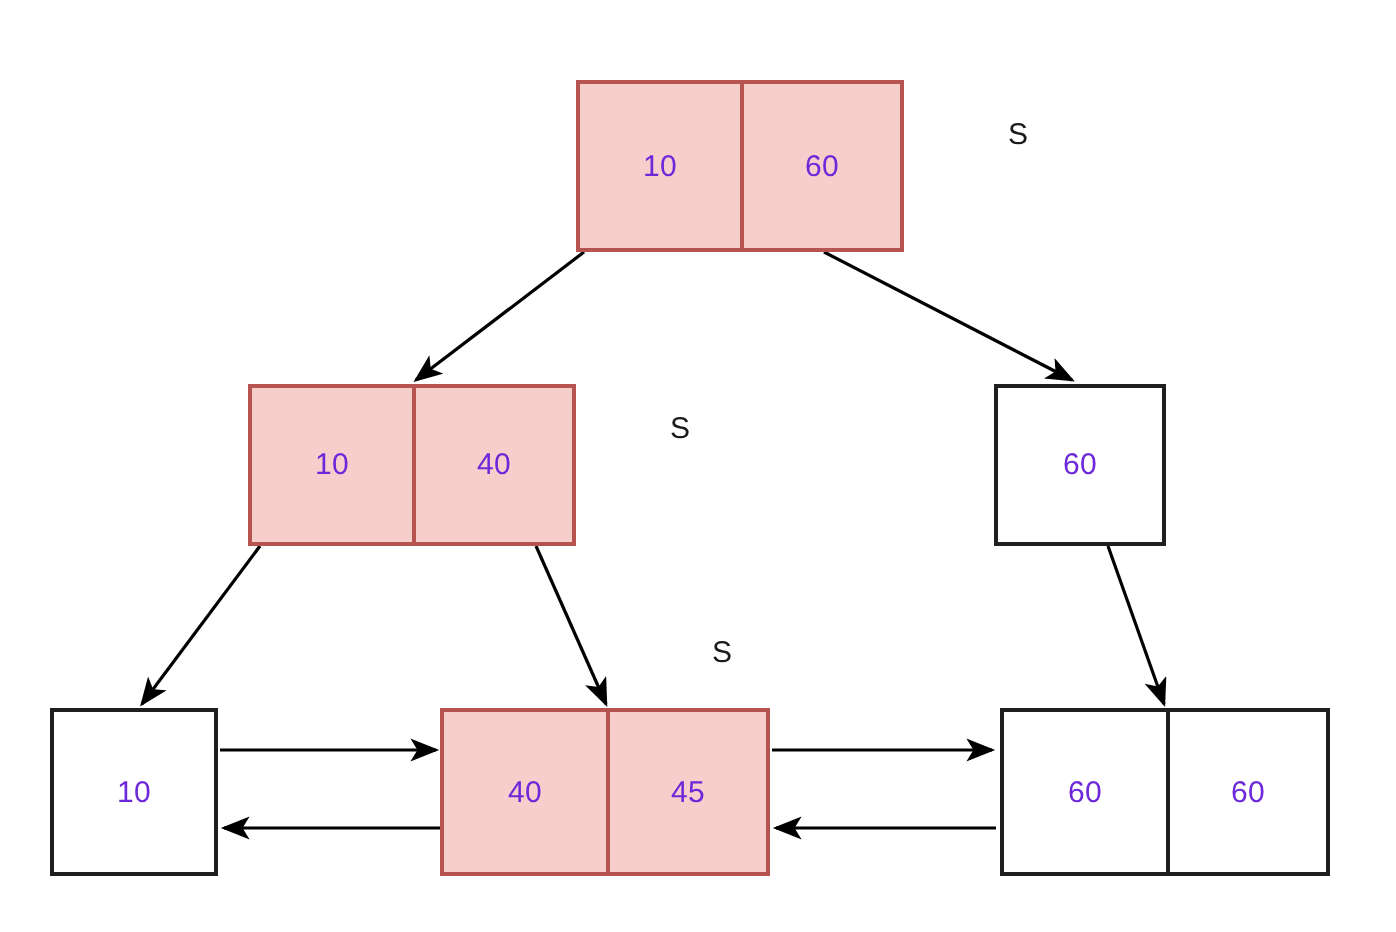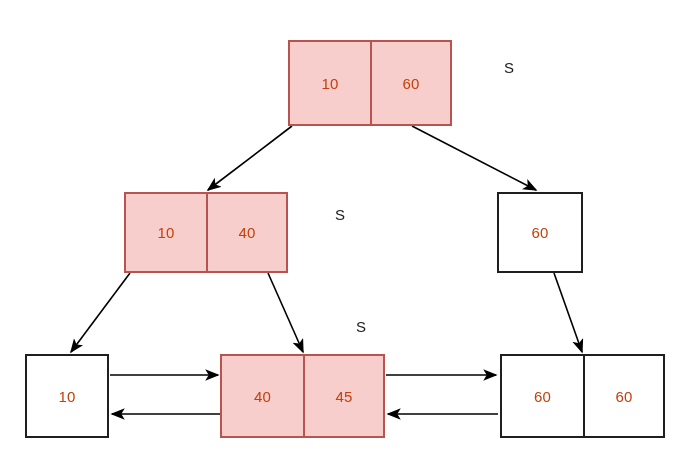--- a/index.html
+++ b/index.html
@@ -30,21 +30,21 @@
     display: flex;
     box-sizing: border-box;
     z-index: 2;
   }
   .cell {
     box-sizing: border-box;
     display: flex;
     align-items: center;
     justify-content: center;
     font-size: 15px;
-    color: #c2410c;
+    color: #6d28d9;
     letter-spacing: 0.2px;
   }
   
   .node.hl {
     background: #f8cecc;
     border: 2px solid #b85450;
   }
   .node.hl .cell + .cell {
     border-left: 2px solid #b85450;
   }

